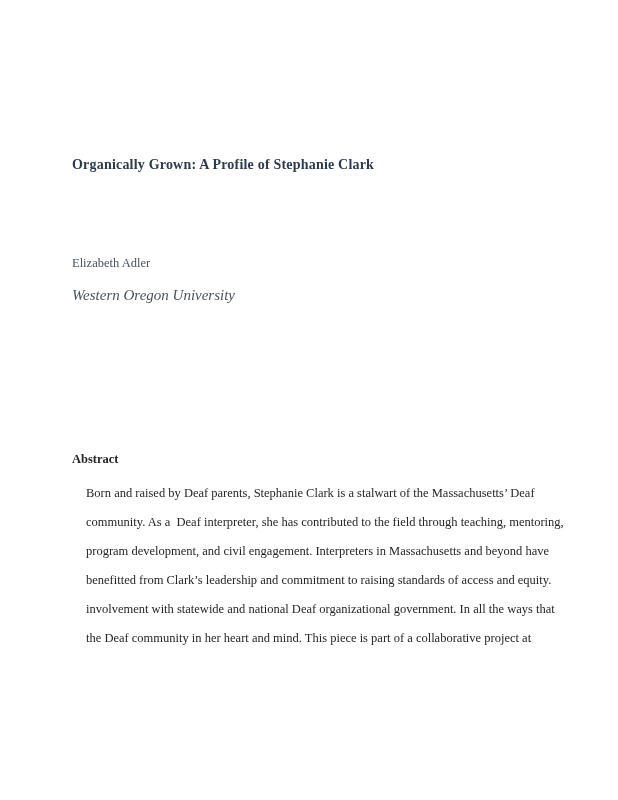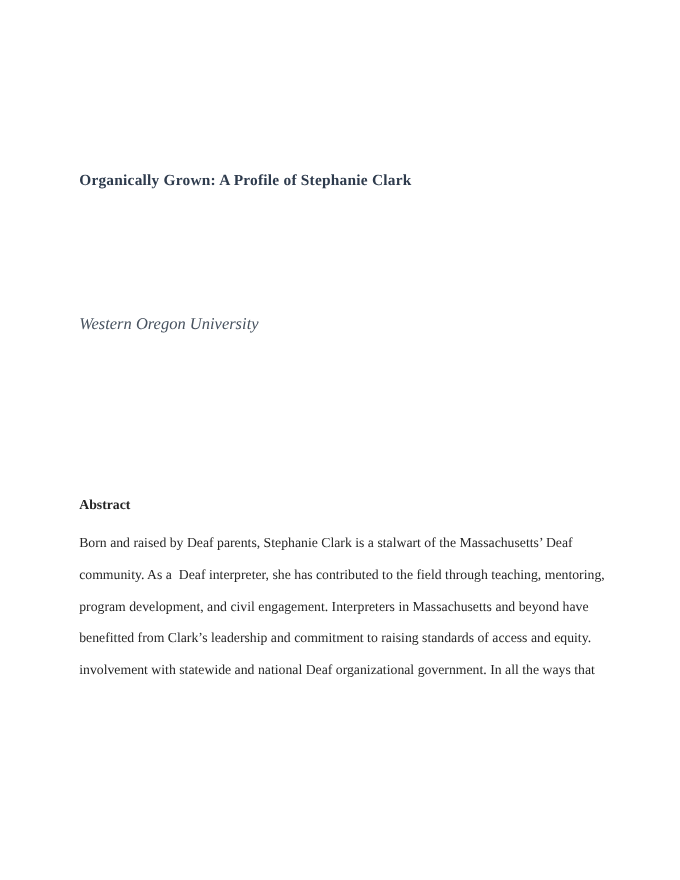--- a/index.html
+++ b/index.html
@@ -61,33 +61,36 @@
     top: 479px;
     width: 492px;
     font-size: 12.5px;
     color: var(--color-body_text, #262626);
   }
   .abstract-line {
     display: block;
     height: 29px;
     line-height: 29px;
     white-space: pre;
+    margin-left: 14px;
   }
 </style>
 </head>
 <body>
 
 <div class="page">
   <div class="doc-title">Organically Grown: A Profile of Stephanie Clark</div>
 
+  <div class="doc-author">Elizabeth Adler</div>
 
   <div class="doc-affiliation">Western Oregon University</div>
 
   <div class="abstract-heading">Abstract</div>
 
   <div class="abstract-body">
     <span class="abstract-line">Born and raised by Deaf parents, Stephanie Clark is a stalwart of the Massachusetts’ Deaf</span>
     <span class="abstract-line">community. As a  Deaf interpreter, she has contributed to the field through teaching, mentoring,</span>
     <span class="abstract-line">program development, and civil engagement. Interpreters in Massachusetts and beyond have</span>
     <span class="abstract-line">benefitted from Clark’s leadership and commitment to raising standards of access and equity.</span>
     <span class="abstract-line">involvement with statewide and national Deaf organizational government. In all the ways that</span>
+    <span class="abstract-line">the Deaf community in her heart and mind. This piece is part of a collaborative project at</span>
   </div>
 </div>
 
 </body></html>

